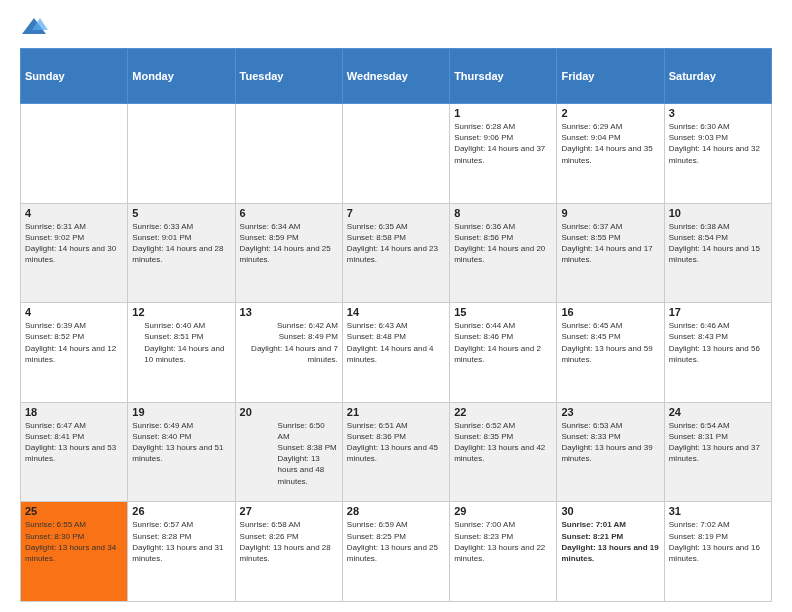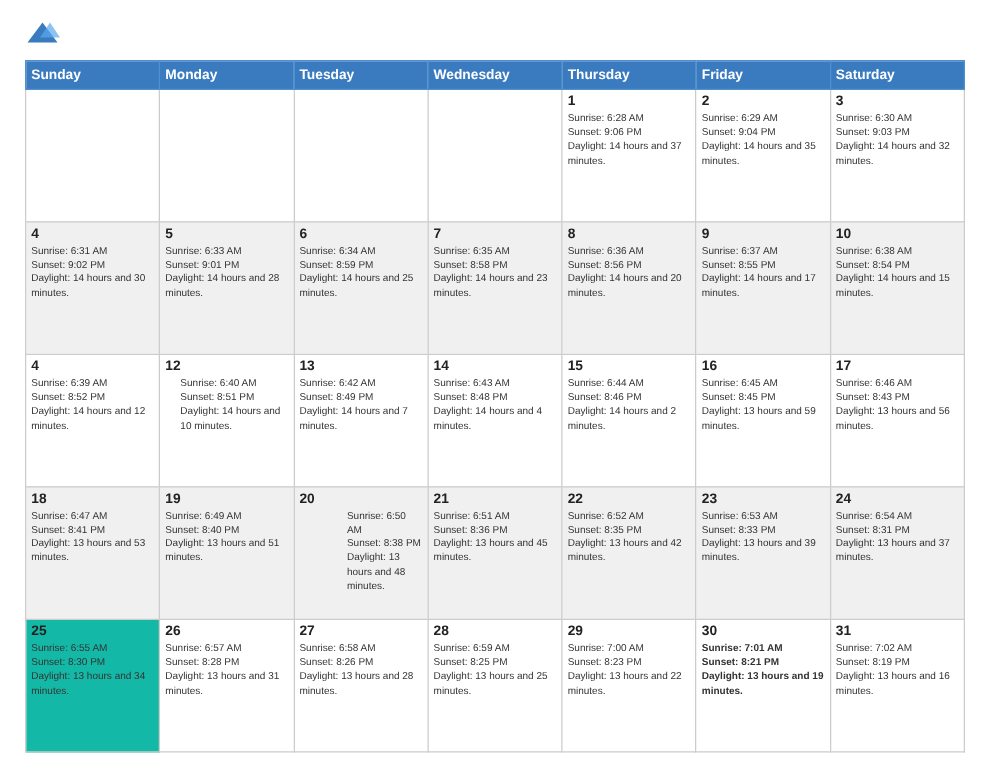--- a/index.html
+++ b/index.html
@@ -60,21 +60,21 @@
       border: 1px solid #ccc;
       border-collapse: collapse;
       width: 100%;
       table-layout: fixed;
     }
     .calendar th {
       background: #3a7bbf;
       color: #fff;
       font-size: 11px;
       font-weight: bold;
-      padding: 5px 4px;
+      padding: 21px 4px;
       text-align: left;
       border: 1px solid #5090cc;
     }
     .calendar td {
       border: 1px solid #ccc;
       vertical-align: top;
       padding: 3px 4px;
       font-size: 8.5px;
       color: #333;
       height: 88px;
@@ -208,21 +208,21 @@
 Daylight: 14 hours and 12 minutes.</div>
           </td>
           <td style="background: rgb(255, 255, 255);">
             <span class="day-number">12</span>
             <div class="cell-text" style="white-space: pre-line; margin-left: 12px;">Sunrise: 6:40 AM
 Sunset: 8:51 PM
 Daylight: 14 hours and 10 minutes.</div>
           </td>
           <td style="background: rgb(255, 255, 255);">
             <span class="day-number">13</span>
-            <div class="cell-text" style="white-space: pre-line;">Sunrise: 6:42 AM
+            <div class="cell-text" style="white-space: pre-line; text-align: right;">Sunrise: 6:42 AM
 Sunset: 8:49 PM
 Daylight: 14 hours and 7 minutes.</div>
           </td>
           <td style="background: rgb(255, 255, 255);">
             <span class="day-number">14</span>
             <div class="cell-text" style="white-space: pre-line;">Sunrise: 6:43 AM
 Sunset: 8:48 PM
 Daylight: 14 hours and 4 minutes.</div>
           </td>
           <td style="background: rgb(255, 255, 255);">
@@ -282,21 +282,21 @@
 Daylight: 13 hours and 39 minutes.</div>
           </td>
           <td style="background: rgb(240, 240, 240); margin-top: 28px;">
             <span class="day-number">24</span>
             <div class="cell-text" style="white-space: pre-line;">Sunrise: 6:54 AM
 Sunset: 8:31 PM
 Daylight: 13 hours and 37 minutes.</div>
           </td>
         </tr>
         <tr>
-          <td style="background: #14b8a6;">
+          <td style="background: #f97316;">
             <span class="day-number">25</span>
             <div class="cell-text" style="white-space: pre-line;">Sunrise: 6:55 AM
 Sunset: 8:30 PM
 Daylight: 13 hours and 34 minutes.</div>
           </td>
           <td style="background: rgb(255, 255, 255);">
             <span class="day-number">26</span>
             <div class="cell-text" style="white-space: pre-line;">Sunrise: 6:57 AM
 Sunset: 8:28 PM
 Daylight: 13 hours and 31 minutes.</div>

